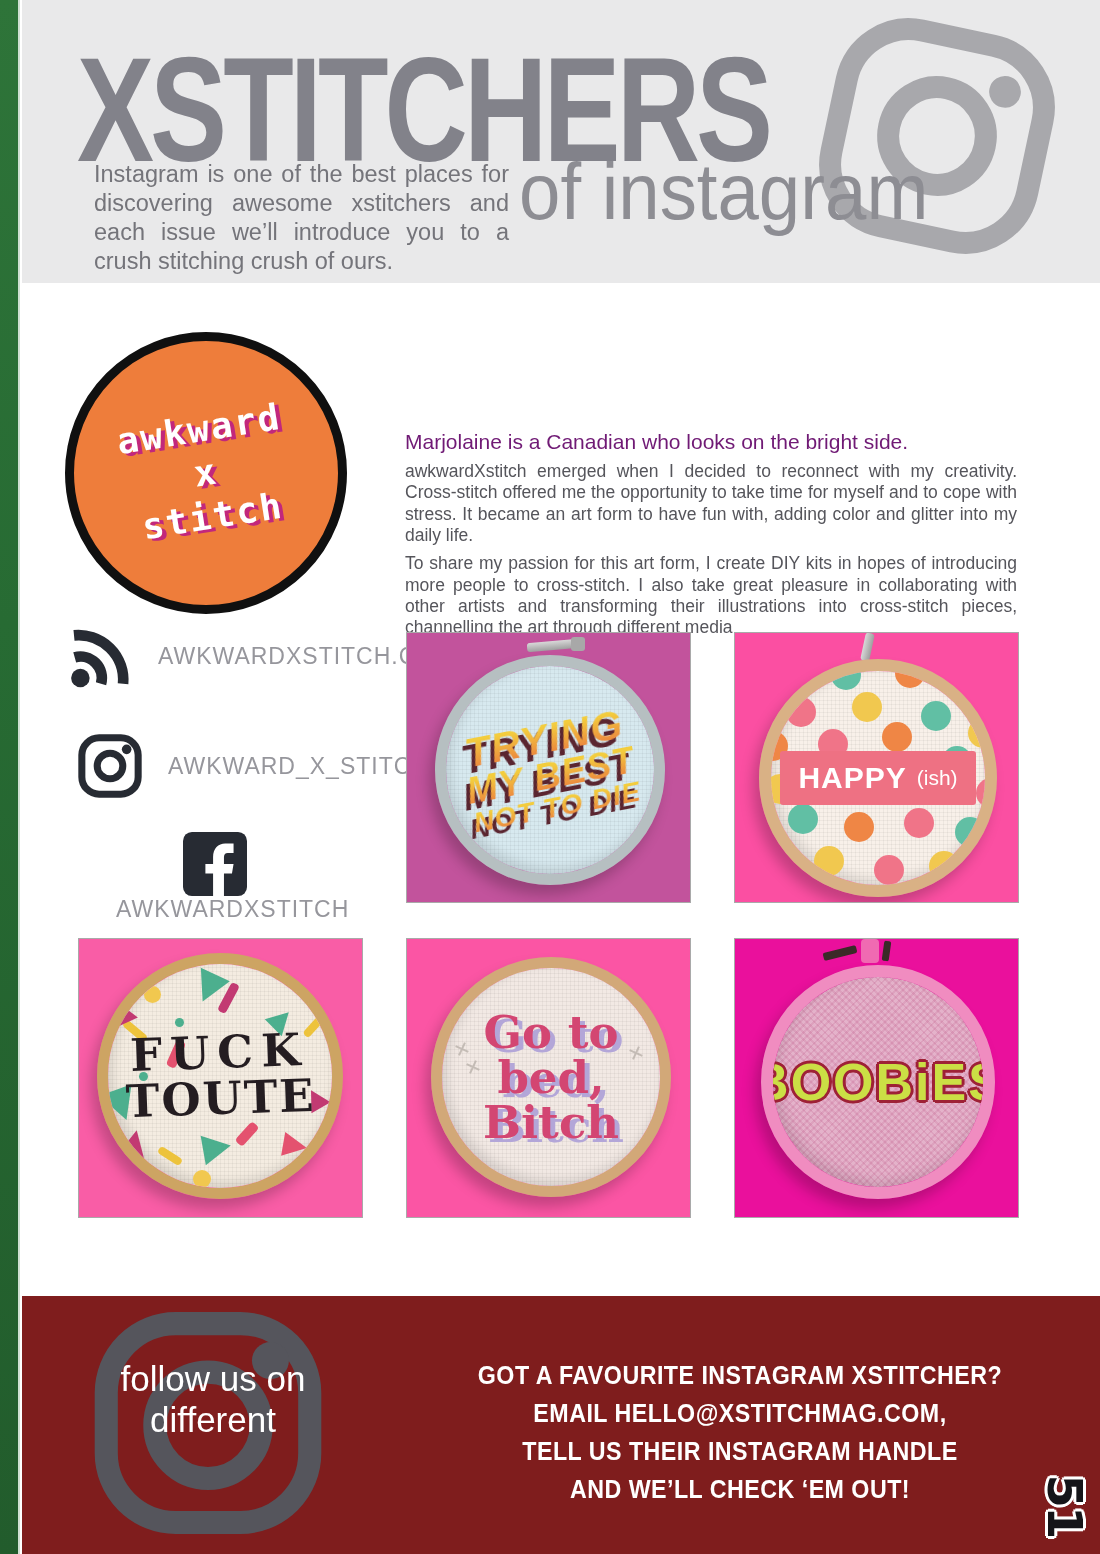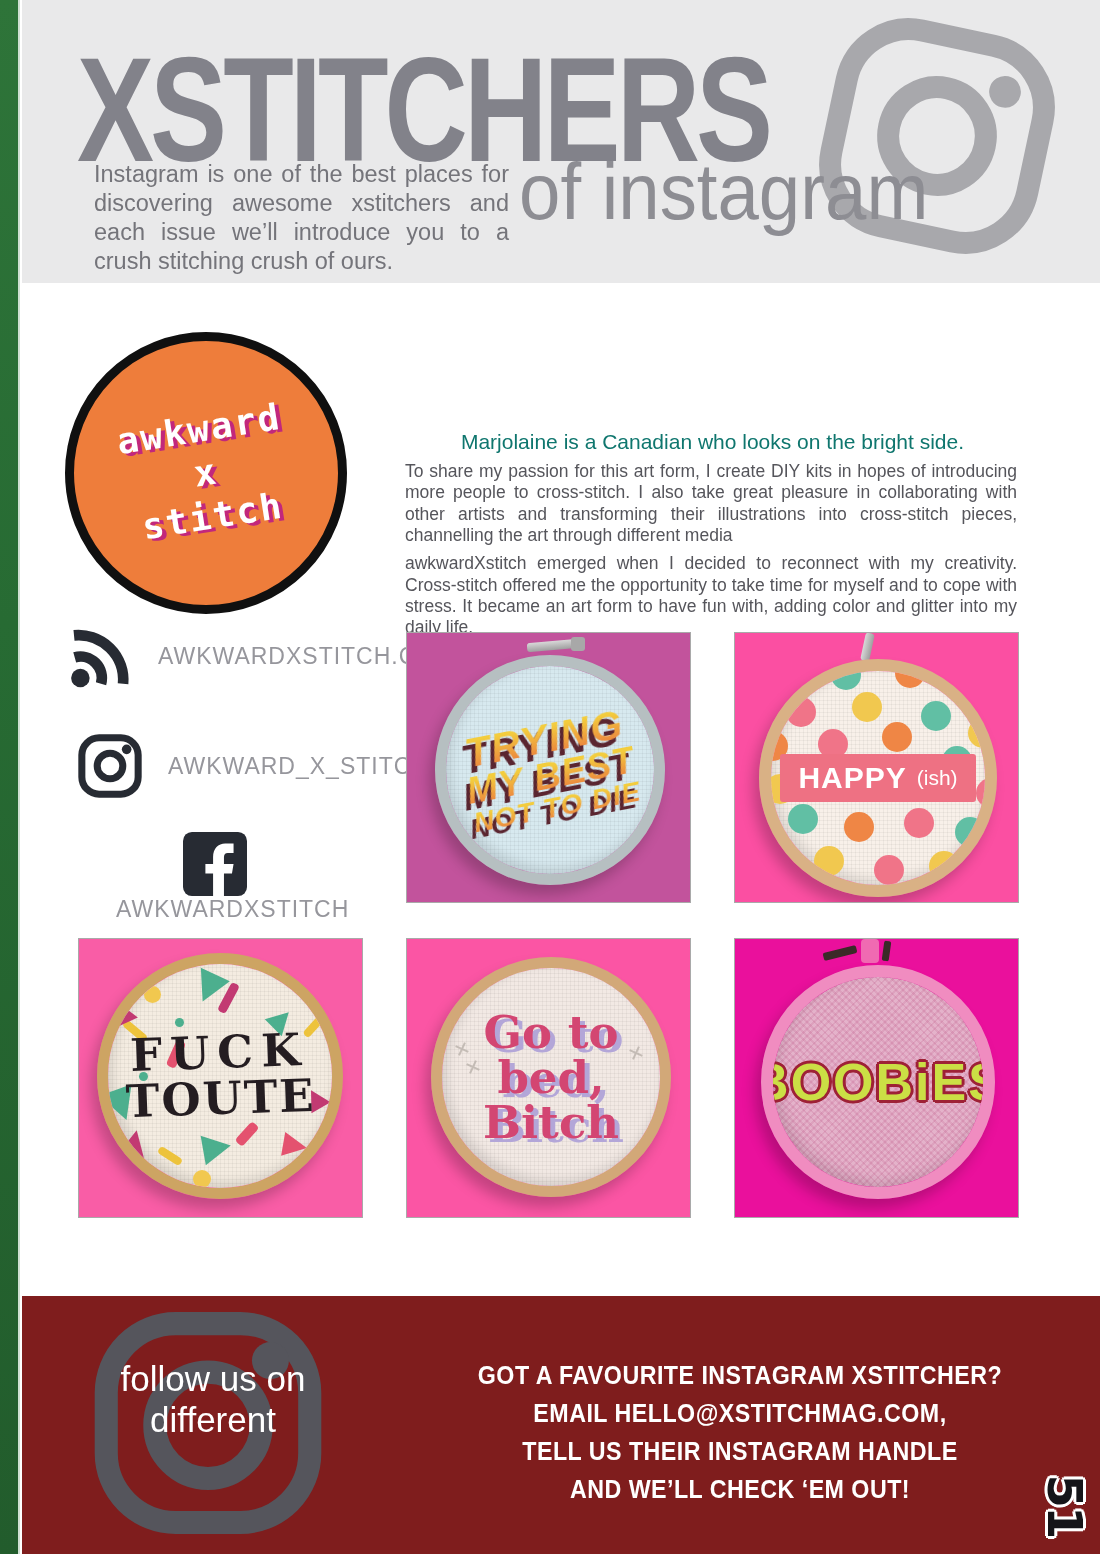--- a/index.html
+++ b/index.html
@@ -28,21 +28,21 @@
 
   
   .avatar { position:absolute; left:65px; top:332px; width:282px; height:282px;
     border-radius:50%; background:#ee7d3b; border:9px solid #101010;
     display:flex; align-items:center; justify-content:center; overflow:hidden; }
   .avatar-txt { transform:rotate(-9deg); text-align:center;
     font-family:"DejaVu Sans Mono", monospace; font-weight:bold; font-size:36px;
     line-height:1.22; letter-spacing:2px; color:#ffffff;
     text-shadow:4px 3px 0 #c2277c; }
   .bio-head { position:absolute; left:405px; top:430px; width:615px;
-    font-size:21px; color:#0f766e;text-align:center; }
+    font-size:21px; color:#701a75; }
   .bio { position:absolute; left:405px; top:461px; width:612px;
     font-size:17.5px; line-height:1.22; color:#55555b; text-align:justify; }
   .bio p + p { margin-top:7px; }
 
   
   .soc { position:absolute; display:flex; align-items:center; }
   .soc-rss { left:70px; top:624px; }
   .soc-ig  { left:78px; top:734px; }
   .soc-fb  { left:80px; top:832px;flex-direction:column; }
   .soc-label { font-size:23px; letter-spacing:1px; color:#96969c; white-space:nowrap; }
@@ -74,21 +74,21 @@
   .stitch1 span { background:linear-gradient(180deg,#f3cd3d 20%, #ec8a3e 85%);
     -webkit-background-clip:text; background-clip:text; color:transparent; }
   .st1-l1 { font-size:41px; } .st1-l2 { font-size:37px; } .st1-l3 { font-size:28px; }
   
   .p2 .hoop { left:24px; top:26px; width:238px; height:238px; border:12px solid #d9b185; }
   .p2 .fabric { background-color:#f8f0e9; }
   .dot { position:absolute; width:30px; height:30px; border-radius:50%; }
   .dc-p { background:#f07488; } .dc-o { background:#ef8645; }
   .dc-t { background:#61bfa4; } .dc-y { background:#f1c84f; }
   .badge { position:absolute; left:50%; top:50%; transform:translate(-50%,-50%);
-    width:196px; height:48px; background:#ee7183; border-radius:3px;
+    width:196px; height:54px; background:#ee7183; border-radius:3px;
     display:flex; align-items:center; justify-content:center; color:#fff; }
   .badge .b-main { font-weight:bold; font-size:30px; letter-spacing:1px; }
   .badge .b-sub { font-size:21px; margin-left:10px; }
   
   .p3 .hoop { left:18px; top:14px; width:246px; height:246px; border:11px solid #cda463; }
   .p3 .fabric { background-color:#f4ece1; }
   .stitch3 { position:absolute; inset:0; display:flex; flex-direction:column;
     align-items:center; justify-content:center; transform:rotate(-2deg);
     font-family:"DejaVu Serif", serif; font-weight:bold; color:#241d21; line-height:1.02; }
   .st3-l1 { font-size:45px; letter-spacing:8px; }
@@ -166,22 +166,22 @@
   <div class="avatar">
     <div class="avatar-txt">
       <div>awkward</div>
       <div>x</div>
       <div>stitch</div>
     </div>
   </div>
 
   <div class="bio-head">Marjolaine is a Canadian who looks on the bright side.</div>
   <div class="bio">
+    <p>awkwardXstitch emerged when I decided to reconnect with my creativity. Cross-stitch offered me the opportunity to take time for myself and to cope with stress. It became an art form to have fun with, adding color and glitter into my daily life.</p>
     <p>To share my passion for this art form, I create DIY kits in hopes of introducing more people to cross-stitch. I also take great pleasure in collaborating with other artists and transforming their illustrations into cross-stitch pieces, channelling the art through different media</p>
-    <p>awkwardXstitch emerged when I decided to reconnect with my creativity. Cross-stitch offered me the opportunity to take time for myself and to cope with stress. It became an art form to have fun with, adding color and glitter into my daily life.</p>
   </div>
 
   <div class="soc soc-rss">
     <svg width="72" height="64" viewBox="0 0 100 90">
       <circle cx="14" cy="76" r="13" fill="#272b33"></circle>
       <path d="M6 47 A 30 30 0 0 1 43 84" stroke="#272b33" stroke-width="15" fill="none"></path>
       <path d="M5 16 A 63 63 0 0 1 74 84" stroke="#272b33" stroke-width="15" fill="none"></path>
     </svg>
     <span class="soc-label">AWKWARDXSTITCH.COM</span>
   </div>

